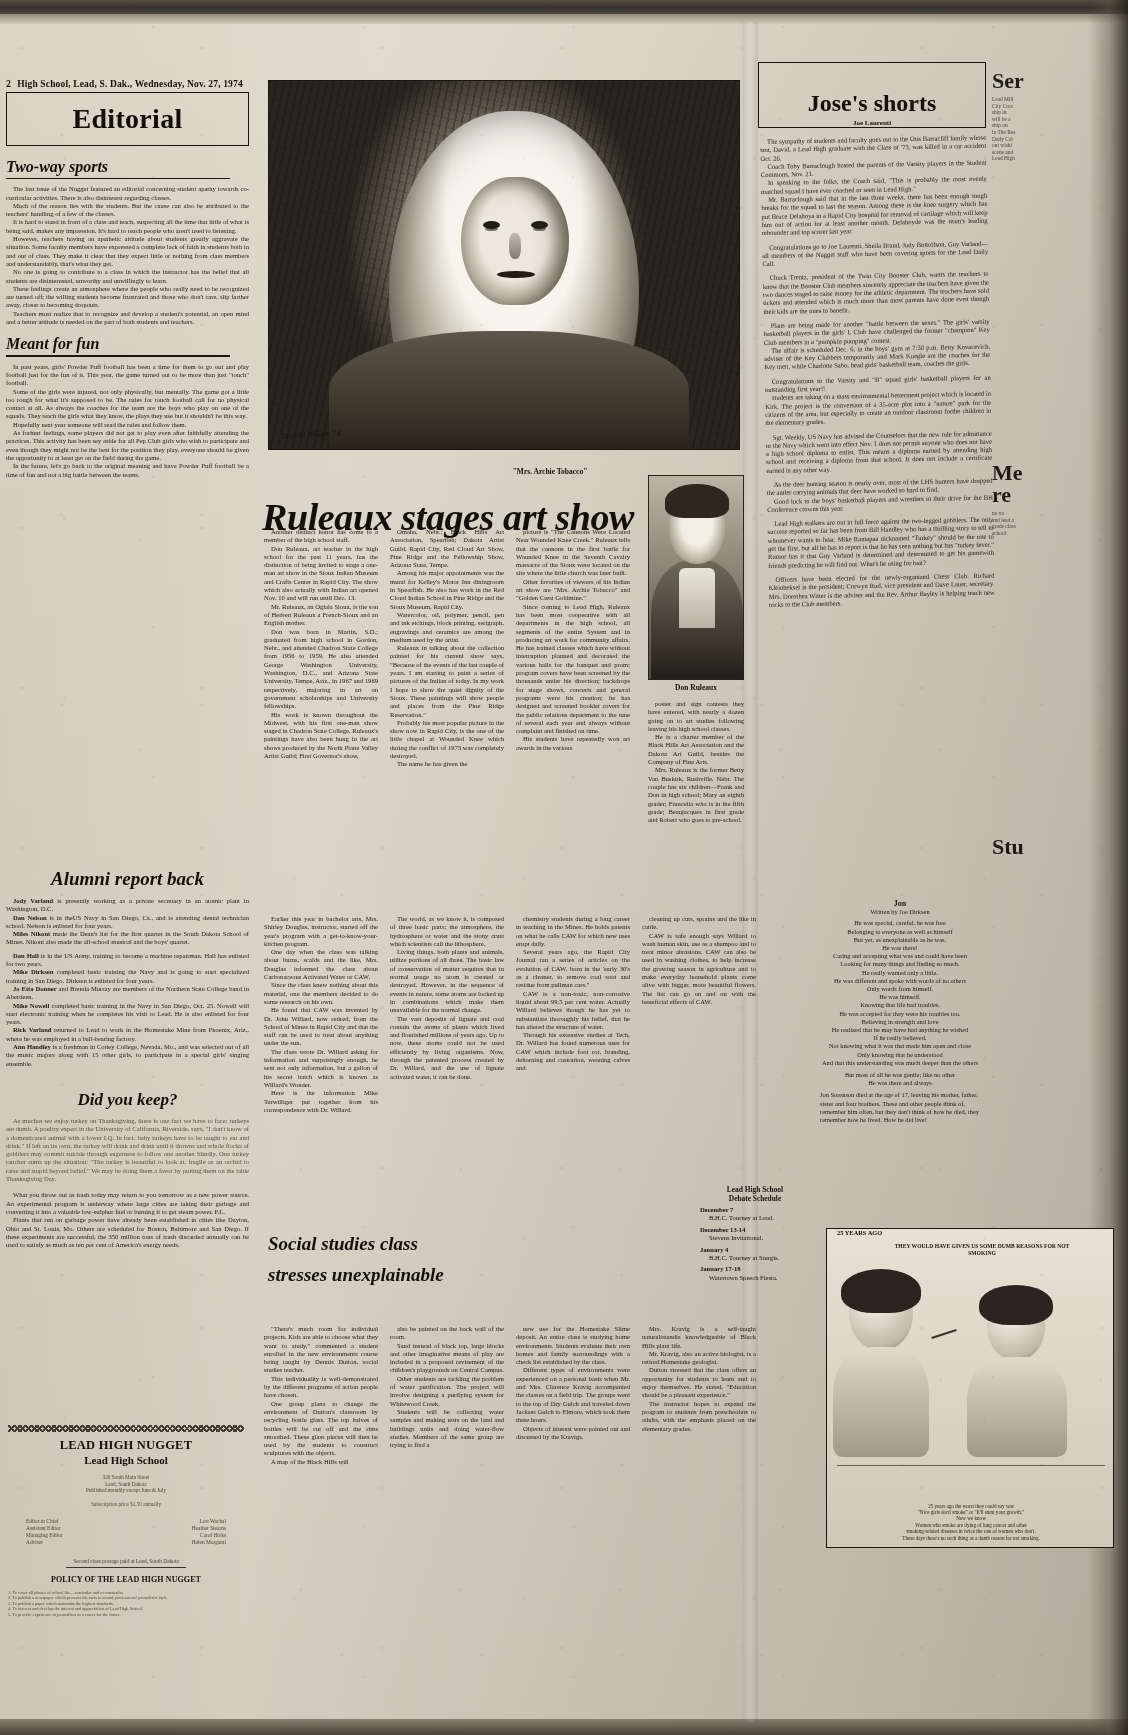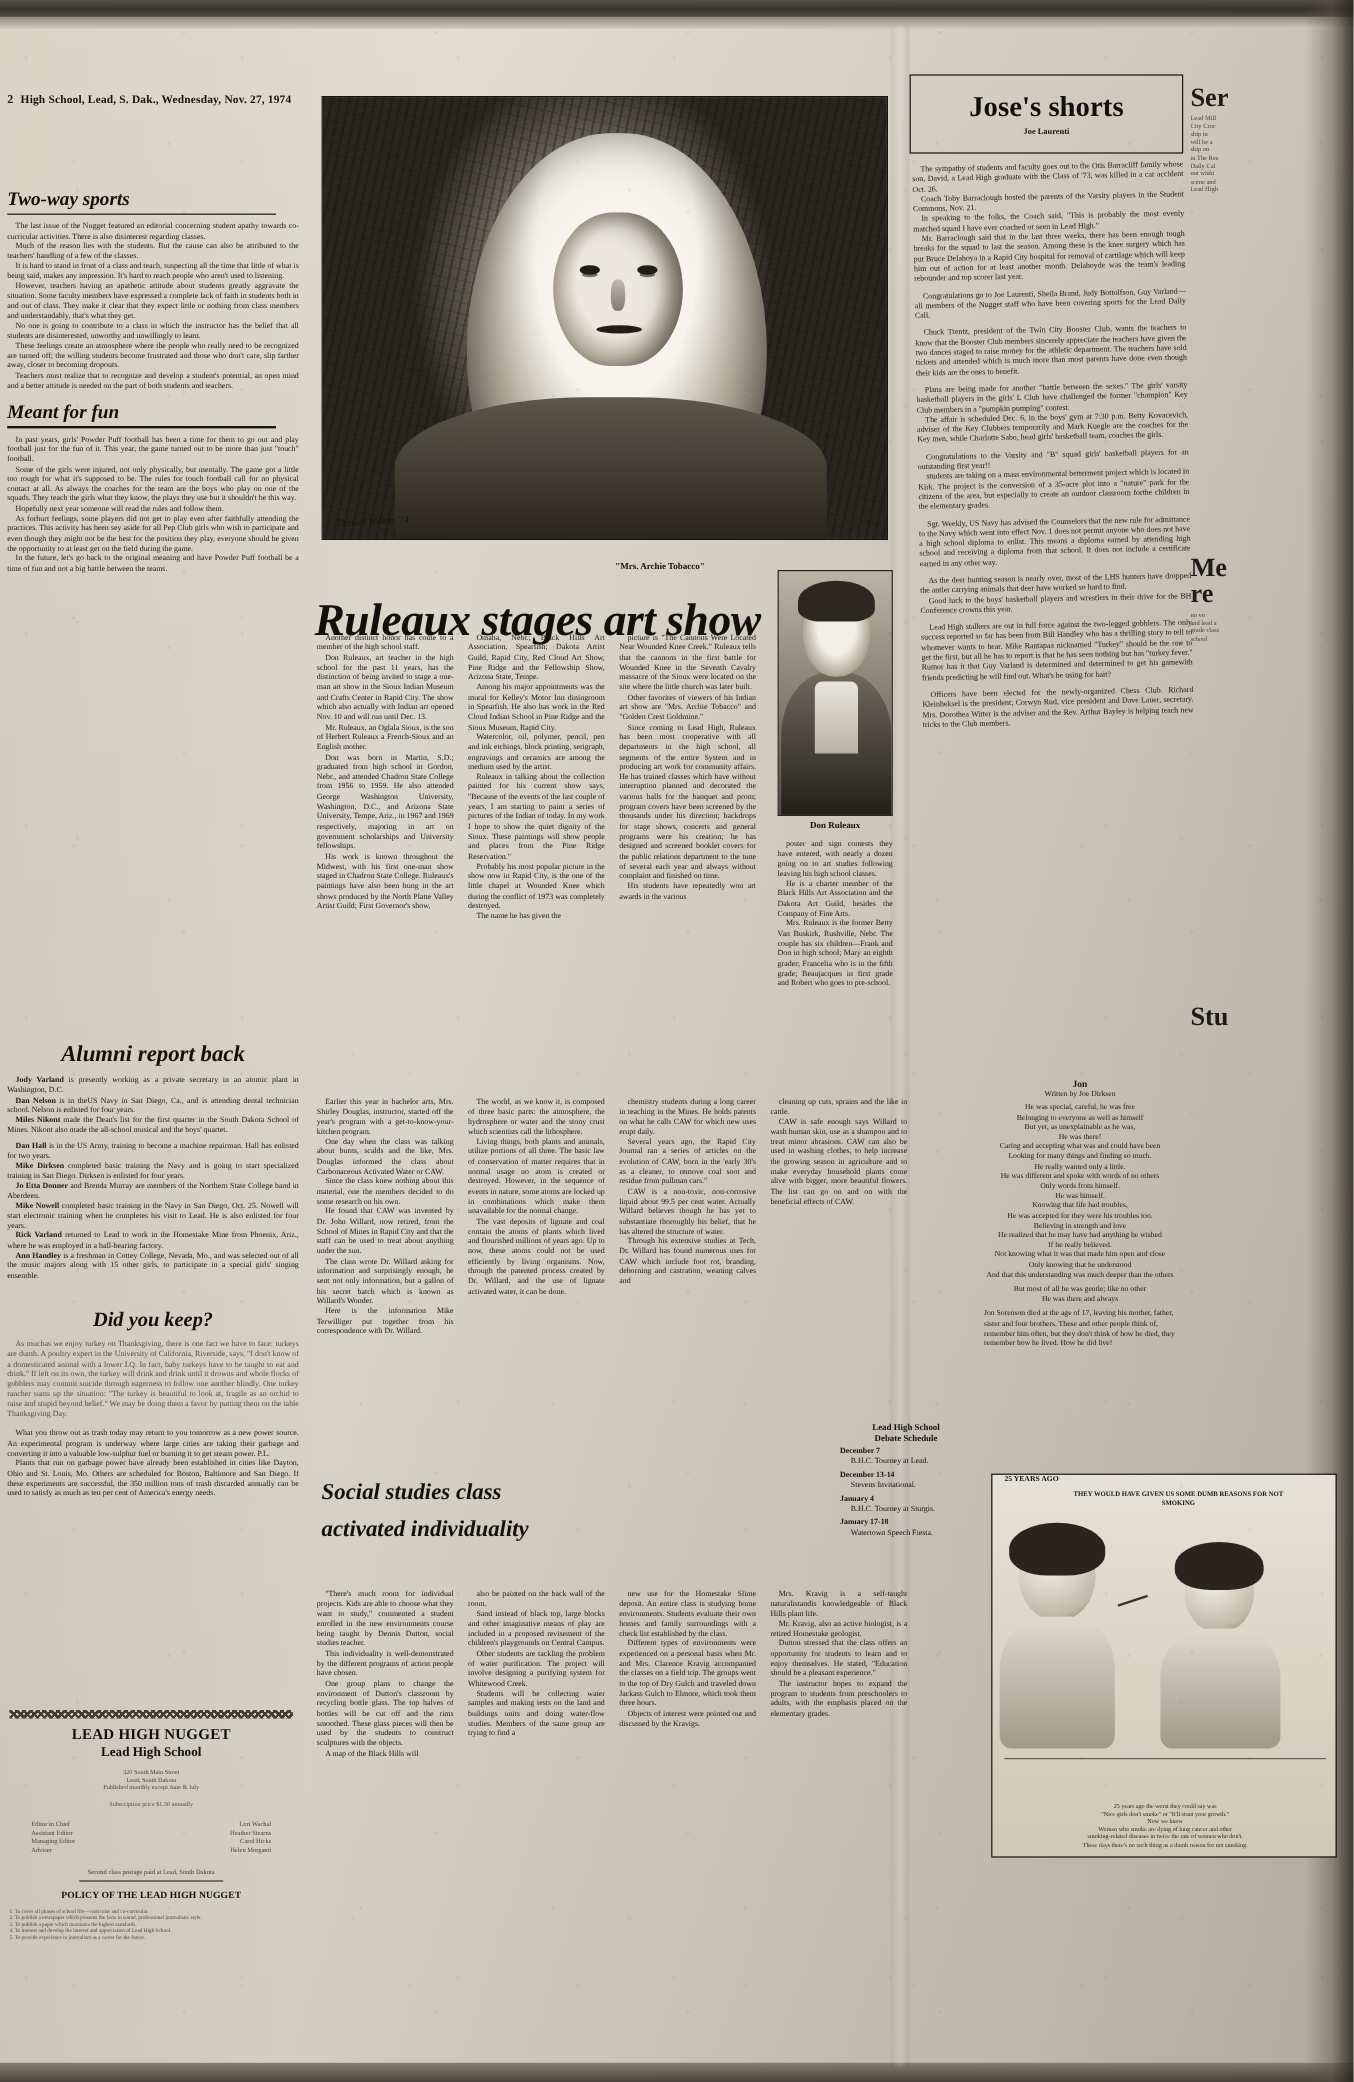--- a/index.html
+++ b/index.html
@@ -193,21 +193,21 @@
   #social-head{
     position:absolute; left:268px; top:1228px; width:470px; text-align:left;
     font-size:19px; font-style:italic; font-weight:bold; line-height:31px;
     font-family:"Liberation Serif", serif;
   }
 
   
   #jose-box{
     position:absolute; left:758px; top:62px; width:228px; height:66px;
     border:1.6px solid #19160f; display:flex; flex-direction:column;
-    align-items:center; justify-content:center;
+    align-items:center; justify-content:flex-end;
   }
   #jose-box .t{ font-size:24px; font-weight:bold; font-family:"Liberation Serif", serif; }
   #jose-box .by{ font-size:7px; font-weight:bold; margin-top:2px; }
 
   
   #clip-col{
     position:absolute; left:992px; top:56px; width:136px; height:1660px;
     overflow:hidden; opacity:.93;
   }
   #clip-col .chead{
@@ -306,20 +306,23 @@
 <div id="page">
   <div class="edge-top"></div>
   <div class="edge-bottom"></div>
   <div class="edge-right"></div>
   <div class="fold"></div>
 
   <div id="dateline">
     <span class="pg">2</span><span>High School, Lead, S. Dak., Wednesday, Nov. 27, 1974</span>
   </div>
 
+  <div id="editorial-box">
+    <div class="t">Editorial</div>
+  </div>
 
   <div class="txtcol" style="left:6px; top:158px; width:243px;">
     <div class="ital-head" style="font-size:16px;">Two-way sports</div>
     <span class="uline"></span>
     <div class="col-text" style="margin-top:6px;">
       <p>The last issue of the Nugget featured an editorial concerning student apathy towards co-curricular activities.  There is also disinterest regarding classes.</p>
       <p>Much of the reason lies with the students.  But the cause can also be attributed to the teachers' handling of a few of the classes.</p>
       <p>It is hard to stand in front of a class and teach, suspecting all the time that little of what is being said, makes any impression.  It's hard to reach people who aren't used to listening.</p>
       <p>However, teachers having an apathetic attitude about students greatly aggravate the situation.  Some faculty members have expressed a complete lack of faith in students both in and out of class.  They make it clear that they expect little or nothing from class members and understandably, that's what they get.</p>
       <p>No one is going to contribute to a class in which the instructor has the belief that all students are disinterested, unworthy and unwillingly to learn.</p>
@@ -510,21 +513,21 @@
     <div class="ln" style="margin-top:4px;">But most of all he was gentle;  like no other</div>
     <div class="ln">He was there and always</div>
     <div class="ln" style="margin-top:4px;text-align:justify;">Jon Sorenson died at the age of 17, leaving his mother, father,</div>
     <div class="ln" style="text-align:justify;">sister and four brothers.  These and other people think of,</div>
     <div class="ln" style="text-align:justify;">remember him often, but they don't think of how he died, they</div>
     <div class="ln" style="text-align:justify;">remember how he lived.  How he did live!</div>
   </div>
 
   <div id="social-head">
     <span>Social studies class</span><br>
-    <span>activated individuality</span>
+    <span>stresses unexplainable</span>
   </div>
   <div class="txtcol col-text" style="left:264px; top:1325px; width:114px;">
     <p>"There's much room for individual projects.  Kids are able to choose what they want to study," commented a student enrolled in the new environments course being taught by Dennis Dutton, social studies teacher.</p>
     <p>This individuality is well-demonstrated by the different programs of action people have chosen.</p>
     <p>One group plans to change the environment of Dutton's classroom by recycling bottle glass.  The top halves of bottles will be cut off and the rims smoothed.  These glass pieces will then be used by the students to construct sculptures with the objects.</p>
     <p>A map of the Black Hills will</p>
   </div>
   <div class="txtcol col-text" style="left:390px; top:1325px; width:114px;">
     <p>also be painted on the back wall of the room.</p>
     <p>Sand instead of black top, large blocks and other imaginative means of play are included in a proposed revisement of the children's playgrounds on Central Campus.</p>

